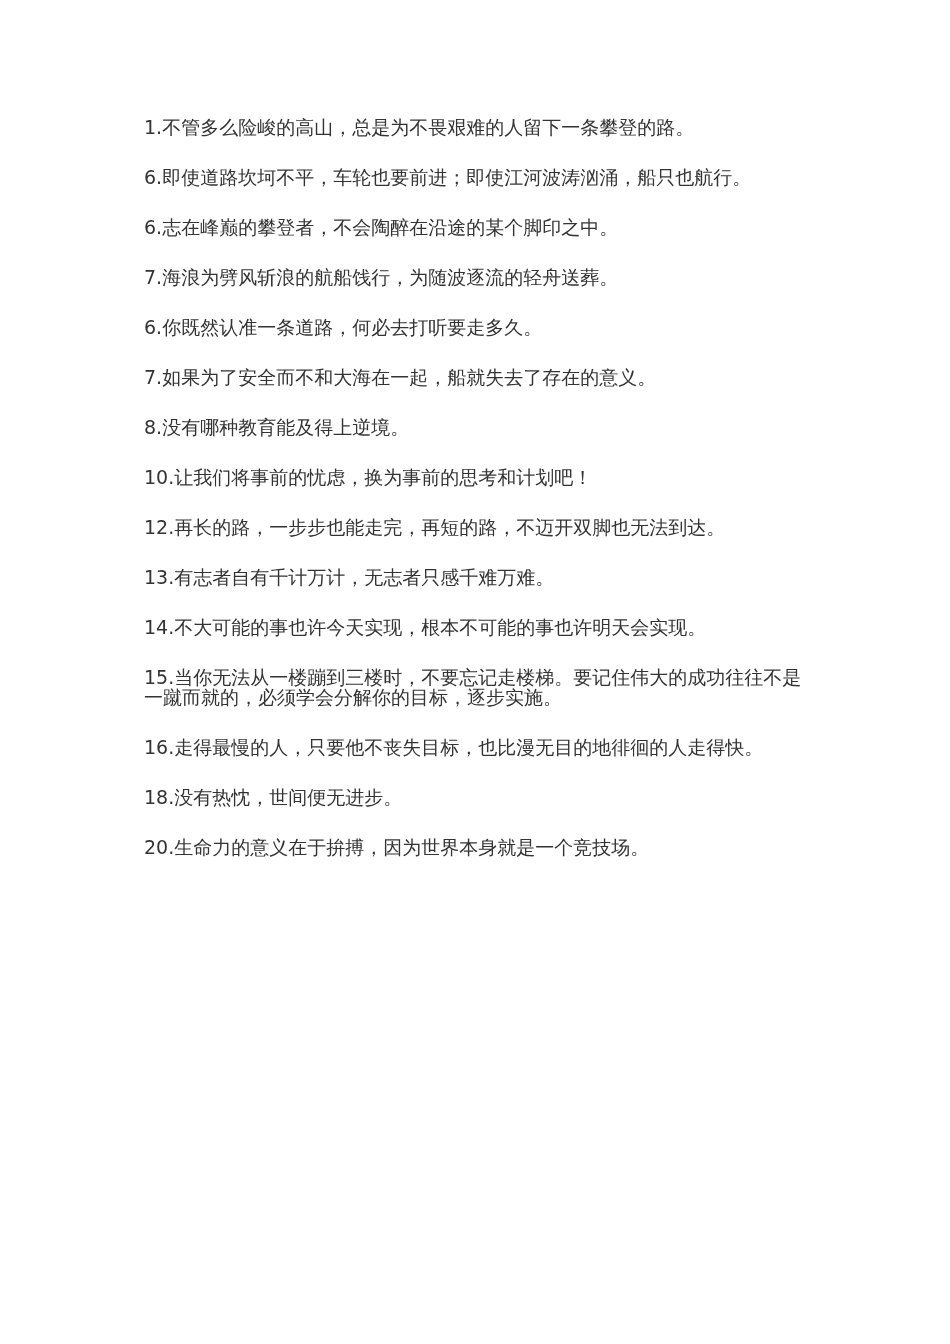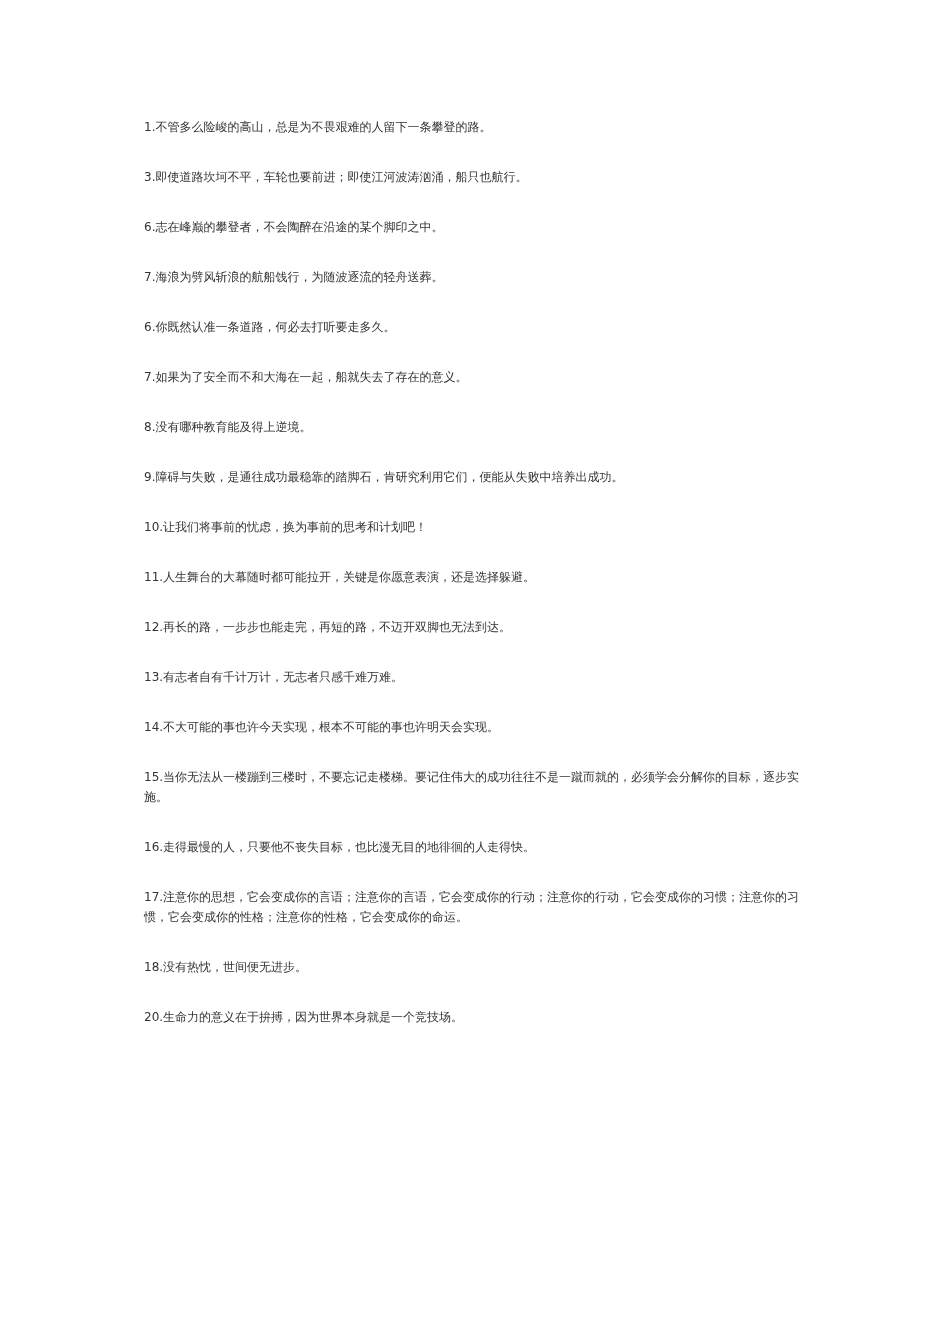--- a/index.html
+++ b/index.html
@@ -14,43 +14,40 @@
       overflow: hidden;
       font-family: "DejaVu Sans", "Liberation Sans", sans-serif;
     }
     .page {
       position: absolute;
       left: 144px;
       top: 117px;
       width: 672px;
     }
     .quote {
-      font-size: 12px;
+      font-size: 19px;
       line-height: 20px;
       color: #333333;
       margin: 0 0 30px 0;
       letter-spacing: 0px;
       word-break: break-all;
     }
   </style>
 </head>
 <body>
 
 <div class="page">
   <p class="quote">1.不管多么险峻的高山，总是为不畏艰难的人留下一条攀登的路。</p>
-  <p class="quote">3.即使道路坎坷不平，车轮也要前进；即使江河波涛汹涌，船只也航行。</p>
+  <p class="quote">6.即使道路坎坷不平，车轮也要前进；即使江河波涛汹涌，船只也航行。</p>
   <p class="quote">6.志在峰巅的攀登者，不会陶醉在沿途的某个脚印之中。</p>
   <p class="quote">7.海浪为劈风斩浪的航船饯行，为随波逐流的轻舟送葬。</p>
   <p class="quote">6.你既然认准一条道路，何必去打听要走多久。</p>
   <p class="quote">7.如果为了安全而不和大海在一起，船就失去了存在的意义。</p>
   <p class="quote">8.没有哪种教育能及得上逆境。</p>
-  <p class="quote">9.障碍与失败，是通往成功最稳靠的踏脚石，肯研究利用它们，便能从失败中培养出成功。</p>
   <p class="quote">10.让我们将事前的忧虑，换为事前的思考和计划吧！</p>
-  <p class="quote">11.人生舞台的大幕随时都可能拉开，关键是你愿意表演，还是选择躲避。</p>
   <p class="quote">12.再长的路，一步步也能走完，再短的路，不迈开双脚也无法到达。</p>
   <p class="quote">13.有志者自有千计万计，无志者只感千难万难。</p>
   <p class="quote">14.不大可能的事也许今天实现，根本不可能的事也许明天会实现。</p>
   <p class="quote">15.当你无法从一楼蹦到三楼时，不要忘记走楼梯。要记住伟大的成功往往不是一蹴而就的，必须学会分解你的目标，逐步实施。</p>
   <p class="quote">16.走得最慢的人，只要他不丧失目标，也比漫无目的地徘徊的人走得快。</p>
-  <p class="quote">17.注意你的思想，它会变成你的言语；注意你的言语，它会变成你的行动；注意你的行动，它会变成你的习惯；注意你的习惯，它会变成你的性格；注意你的性格，它会变成你的命运。</p>
   <p class="quote">18.没有热忱，世间便无进步。</p>
   <p class="quote">20.生命力的意义在于拚搏，因为世界本身就是一个竞技场。</p>
 </div>
 
 </body></html>

